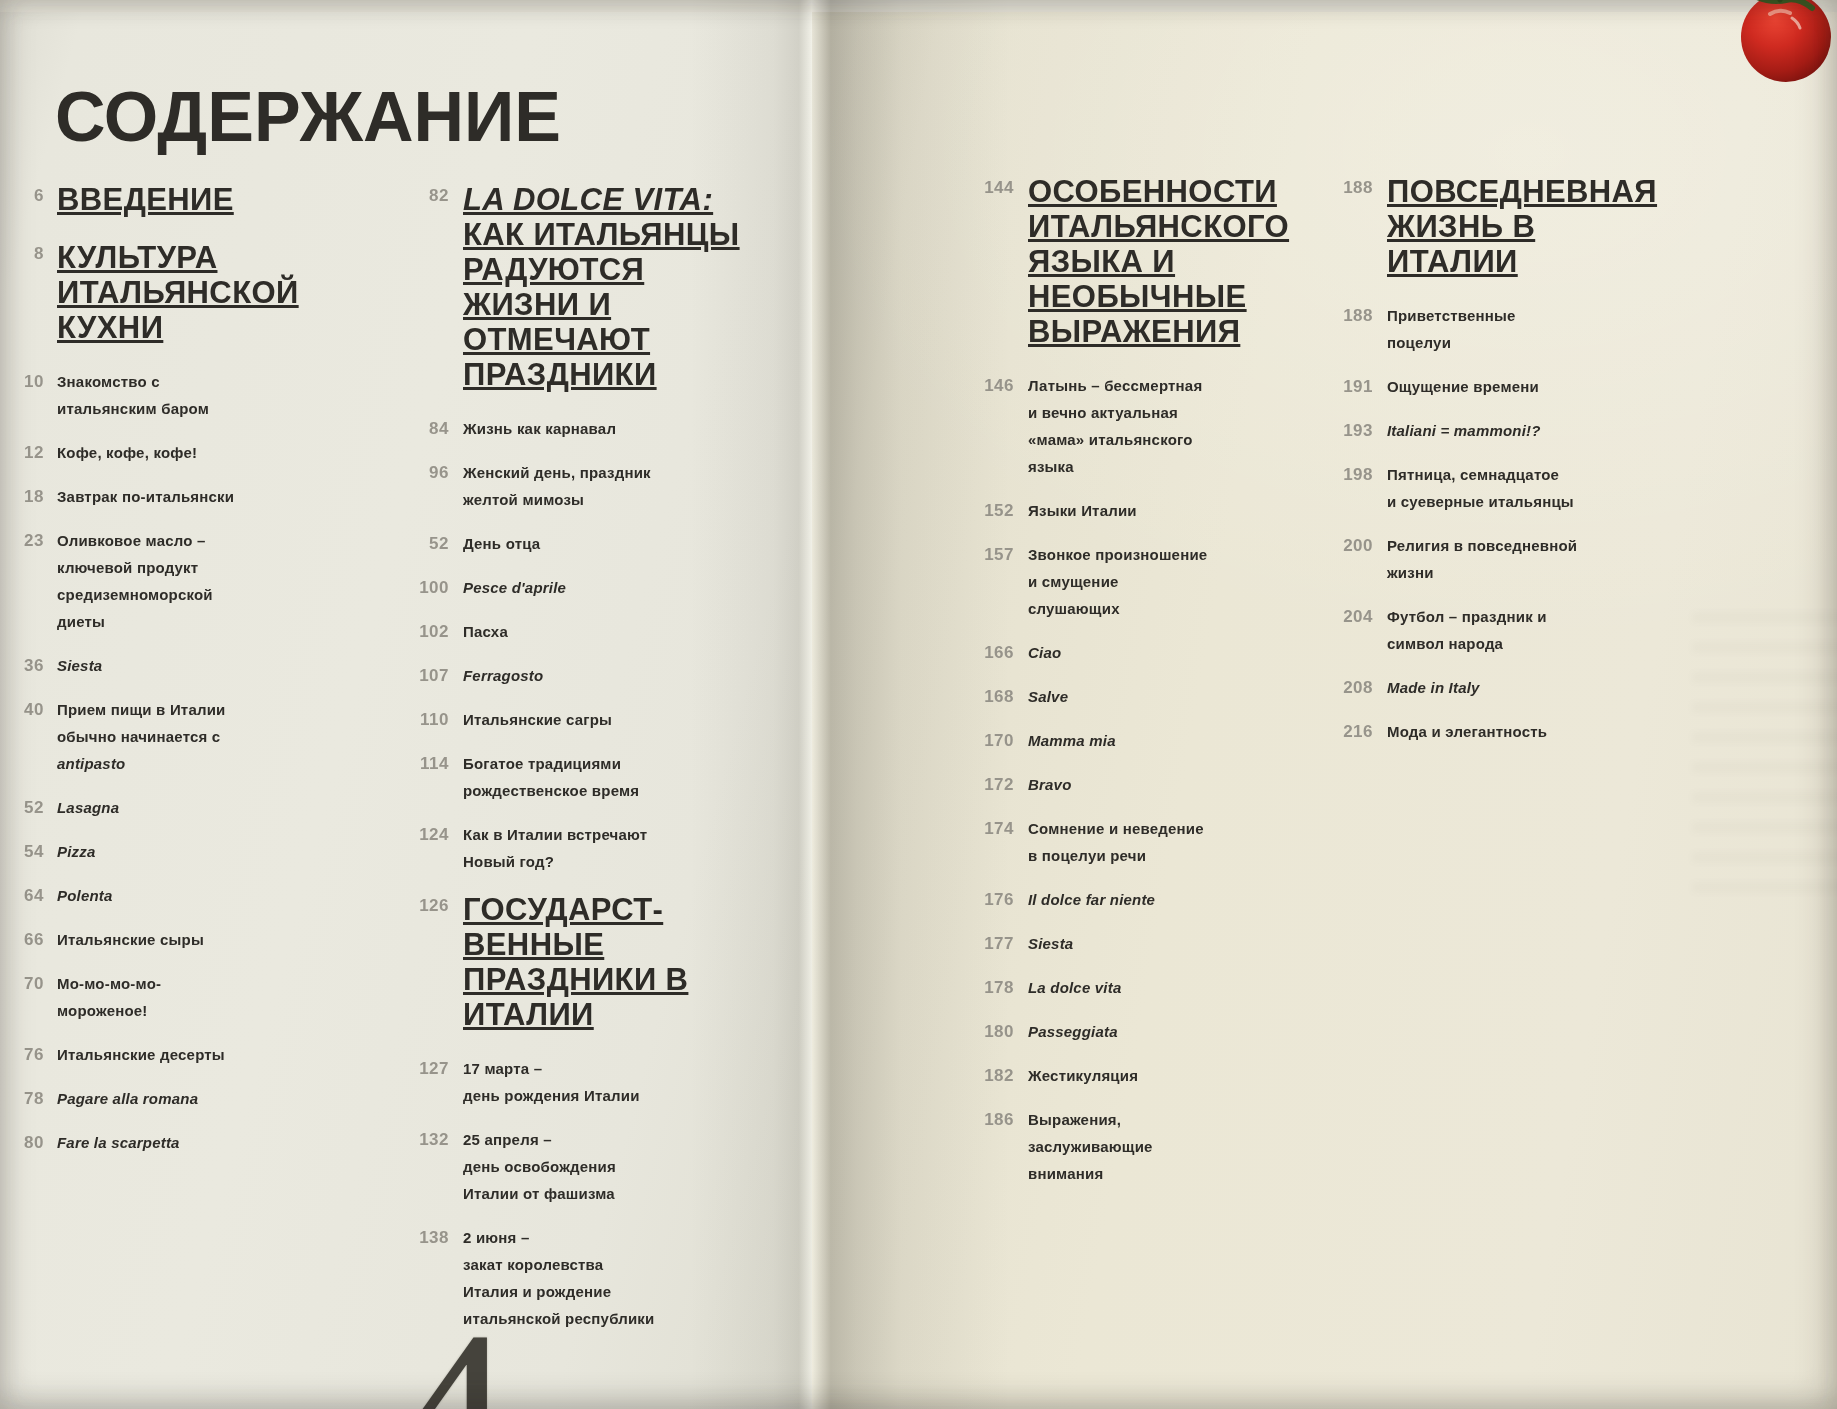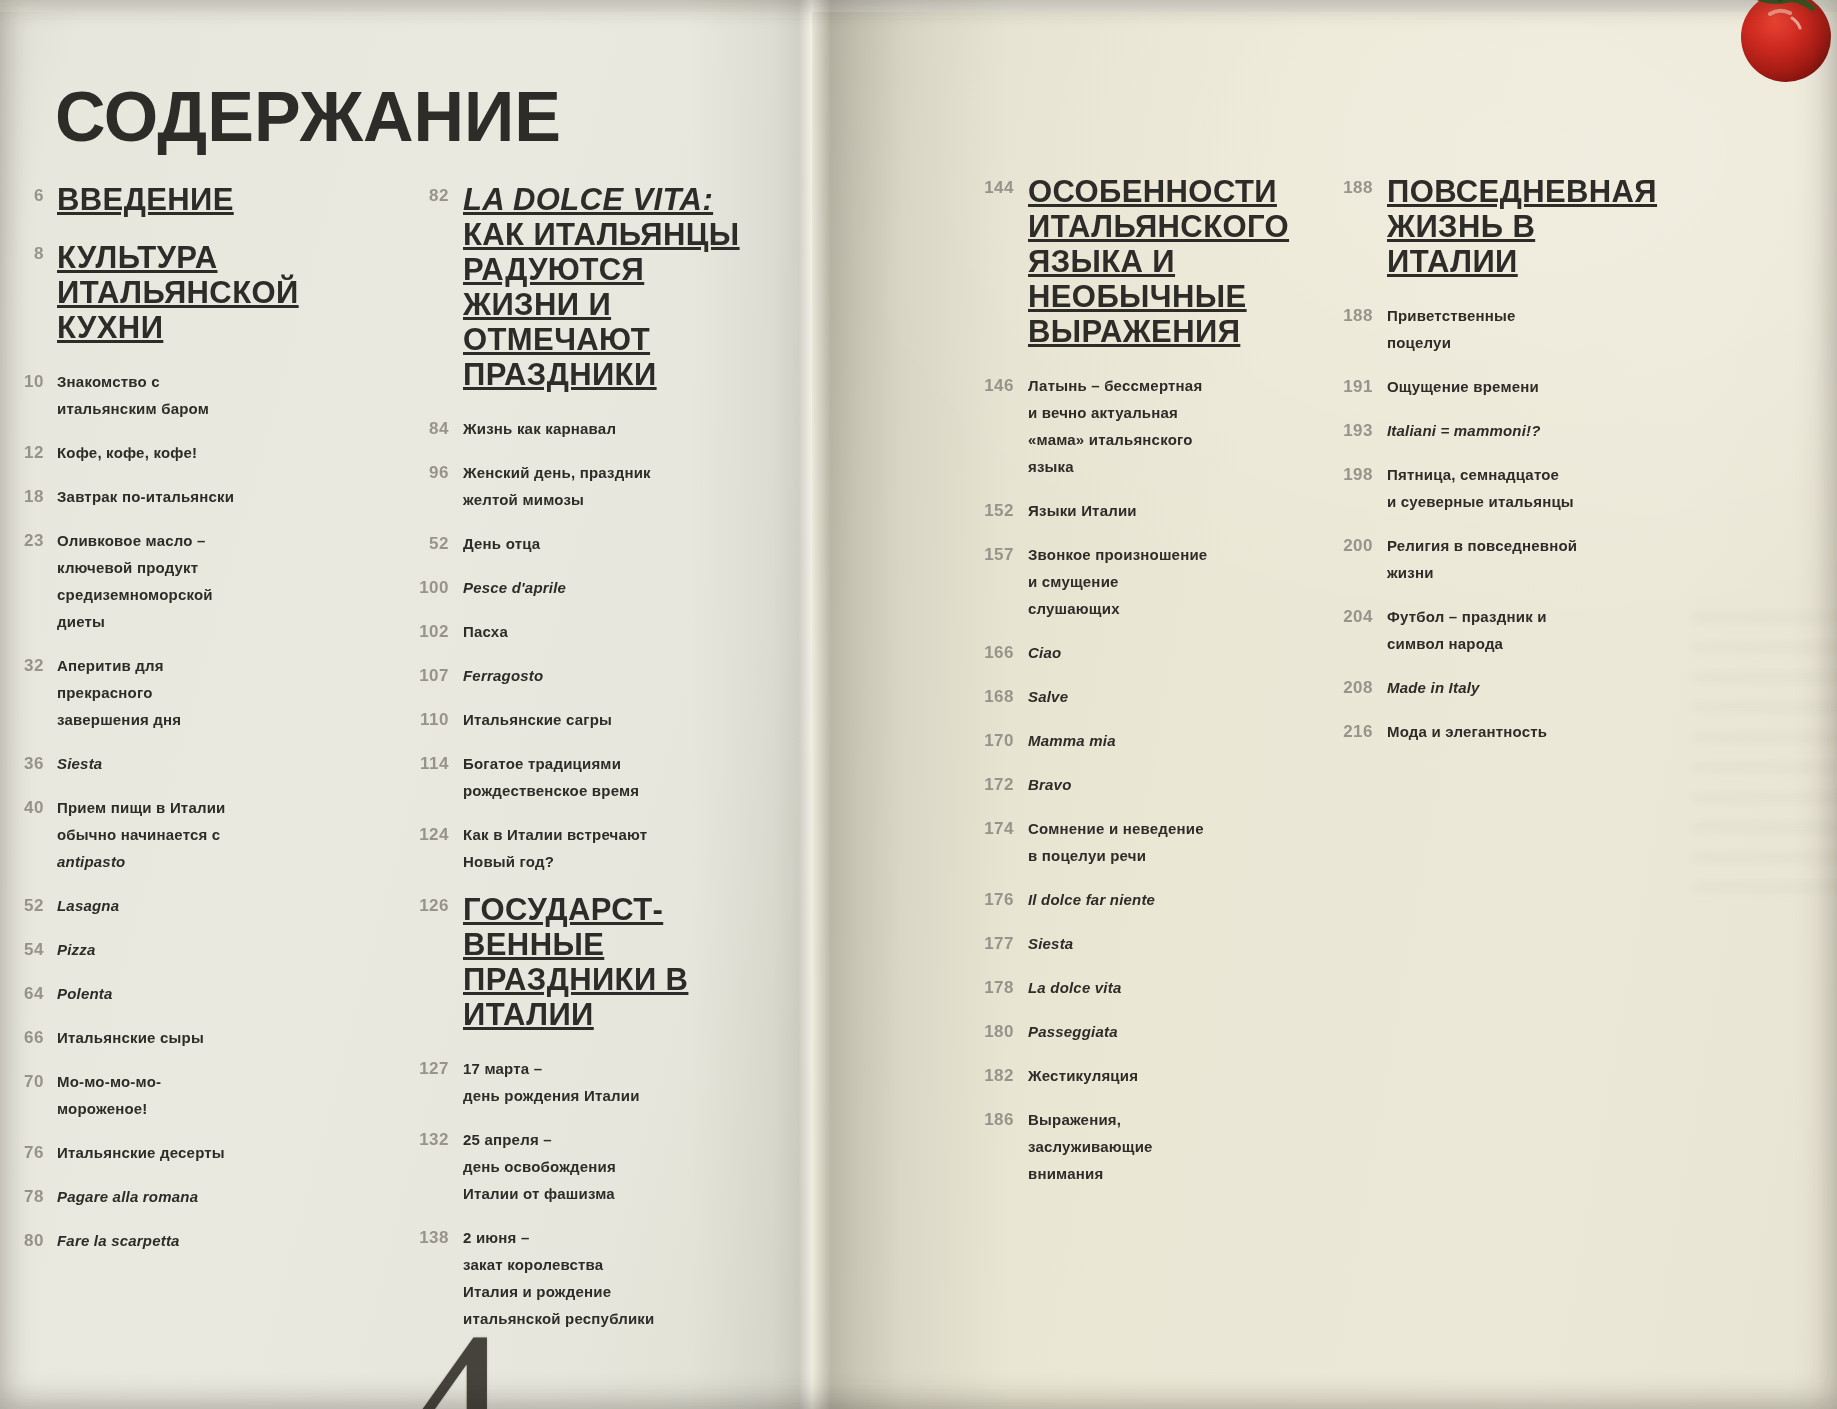--- a/index.html
+++ b/index.html
@@ -112,26 +112,20 @@
         <div class="entry item">
           <span class="num">18</span>
           <div class="txt"><span>Завтрак по-итальянски</span></div>
         </div>
         <div class="entry item">
           <span class="num">23</span>
           <div class="txt"><span>Оливковое масло –
 ключевой продукт
 средиземноморской
 диеты</span></div>
-        </div>
-        <div class="entry item">
-          <span class="num">32</span>
-          <div class="txt"><span>Аперитив для
-прекрасного
-завершения дня</span></div>
         </div>
         <div class="entry item">
           <span class="num">36</span>
           <div class="txt"><em>Siesta</em></div>
         </div>
         <div class="entry item">
           <span class="num">40</span>
           <div class="txt"><span>Прием пищи в Италии
 обычно начинается с
 </span><em>antipasto</em></div>

